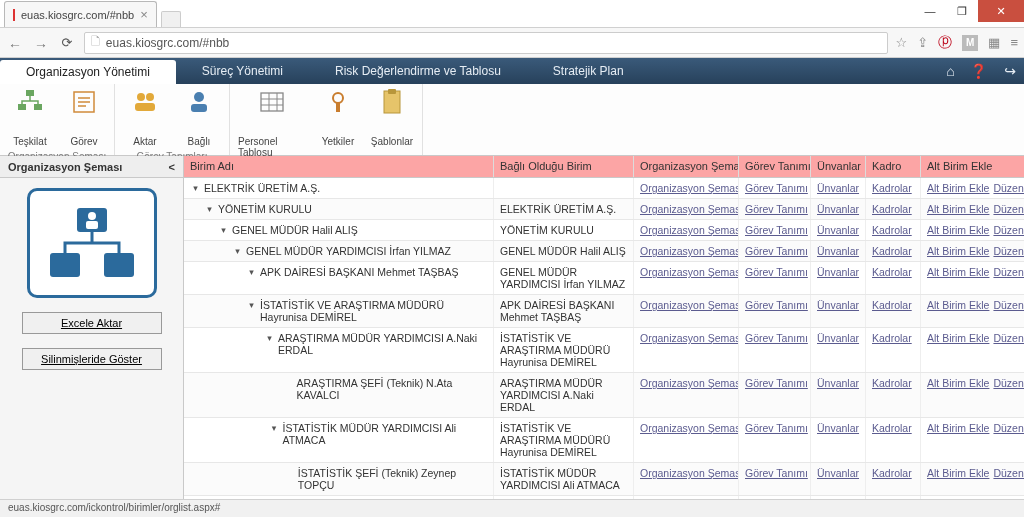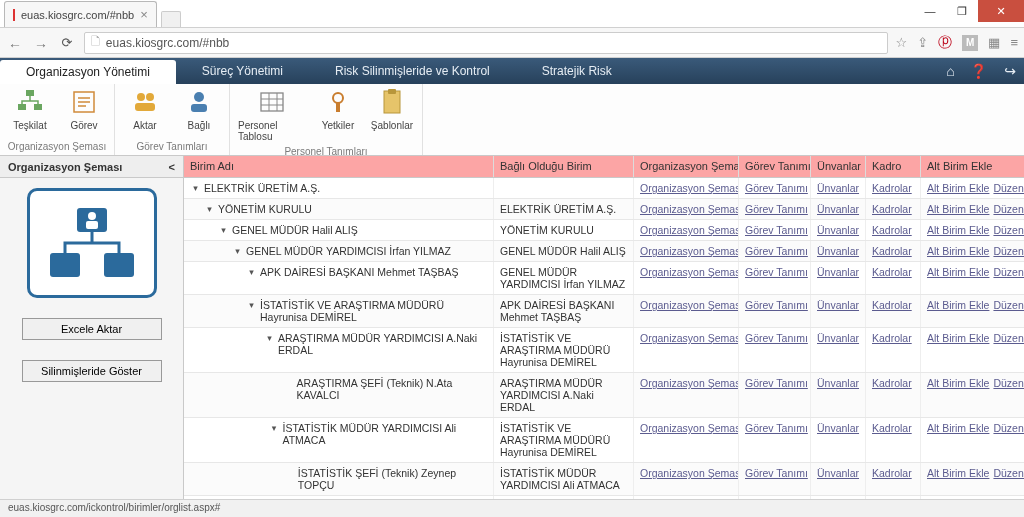--- a/index.html
+++ b/index.html
@@ -30,29 +30,29 @@
 .app-menu { height:26px; background:linear-gradient(#3a5a7a,#27415b); display:flex; align-items:stretch; font-size:12px; color:#e6edf4; }
 .app-menu .mitem { padding:0 26px; display:flex; align-items:center; cursor:pointer; }
 .app-menu .mitem.active { background:#fff; color:#222; border-radius:3px 3px 0 0; margin-top:2px; }
 .app-menu .spacer { flex:1; }
 .app-menu .ricon { padding:0 8px; display:flex; align-items:center; color:#e6edf4; font-size:14px; }
 
 
 .ribbon { height:72px; background:#fdfdfd; border-bottom:1px solid #c9c9c9; display:flex; }
 .rgroup { border-right:1px solid #e1e1e1; padding:2px 6px 0 6px; display:flex; flex-direction:column; }
 .rbtns { display:flex; gap:6px; }
-.rbtn { width:48px; display:flex; flex-direction:column; align-items:center; gap:4px; font-size:10px; color:#444; padding:2px; cursor:pointer; }
+.rbtn { width:48px; display:flex; flex-direction:column; align-items:center; gap:20px; font-size:10px; color:#444; padding:2px; cursor:pointer; }
 .rbtn .ico { width:28px; height:28px; display:flex; align-items:center; justify-content:center; }
 .rlabel { font-size:10px; color:#7a7a7a; text-align:center; padding:2px 0 3px 0; margin-top:auto; }
 
 
 .content { display:flex; height:calc(517px - 28px - 30px - 26px - 72px - 18px); }
 .side-panel { width:184px; background:#f5f5f5; border-right:1px solid #c9c9c9; }
 .side-head { height:22px; background:#eee; border-bottom:1px solid #c9c9c9; display:flex; align-items:center; padding:0 8px; font-size:11px; font-weight:bold; color:#333; justify-content:space-between; }
-.side-body { padding:10px; display:flex; flex-direction:column; align-items:center; gap:20px; }
+.side-body { padding:10px; display:flex; flex-direction:column; align-items:center; gap:14px;text-decoration:underline; }
 .org-icon-box { width:130px; height:110px; border:3px solid #2b6a9c; border-radius:10px; background:#fff; display:flex; align-items:center; justify-content:center; }
 .side-btn { width:140px; height:22px; font-size:11px; border:1px solid #999; background:#f0f0f0; cursor:pointer; }
 
 .grid-wrap { flex:1; overflow:auto; }
 .ghead { display:grid; grid-template-columns:310px 140px 105px 72px 55px 55px 125px 24px; background:#fca5a5; border-bottom:1px solid #c9c9c9; height:22px; font-size:11px; color:#333; }
 .ghead > div { border-right:1px solid #dcdcdc; padding:4px 6px; white-space:nowrap; overflow:hidden; }
 .grow { display:grid; grid-template-columns:310px 140px 105px 72px 55px 55px 125px 24px; border-bottom:1px solid #e7e7e7; font-size:10.5px; color:#333; }
 .grow:nth-child(even){ background:#fbfbfb; }
 .grow > div { border-right:1px solid #eee; padding:4px 6px; overflow:hidden; }
 .namecol { display:flex; align-items:flex-start; }
@@ -99,22 +99,22 @@
     <span class="pin-ic">ⓟ</span>
     <span class="m-box">M</span>
     <span>▦</span>
     <span>≡</span>
   </div>
 </div>
 
 <div class="app-menu">
   <div class="mitem active">Organizasyon Yönetimi</div>
   <div class="mitem">Süreç Yönetimi</div>
-  <div class="mitem">Risk Silinmişleride ve Kontrol</div>
-  <div class="mitem">Stratejik Risk</div>
+  <div class="mitem">Risk Değerlendirme ve Tablosu</div>
+  <div class="mitem">Stratejik Plan</div>
   <div class="spacer"></div>
   <div class="ricon">⌂</div>
   <div class="ricon">❓</div>
   <div class="ricon">↪</div>
 </div>
 
 <div class="ribbon">
   <div class="rgroup">
     <div class="rbtns">
       <div class="rbtn">

